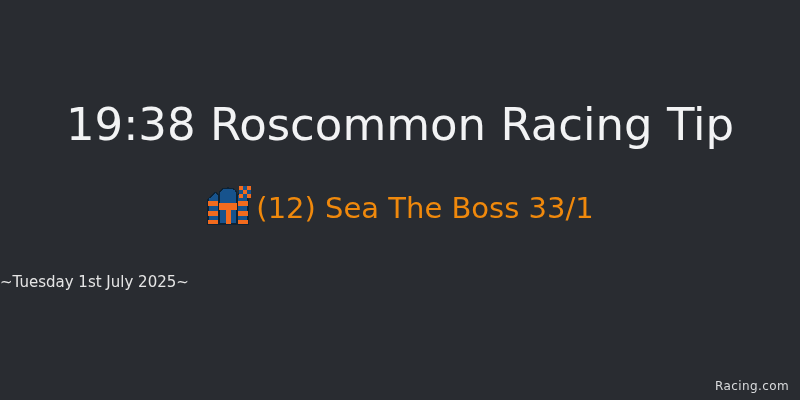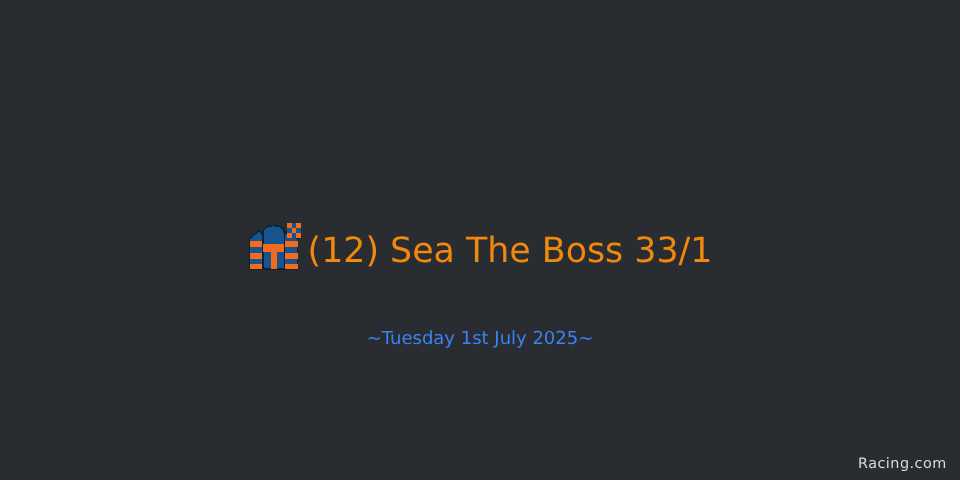--- a/index.html
+++ b/index.html
@@ -64,22 +64,22 @@
     white-space: nowrap;
     position: relative;
     top: 1px;
   }
 
   .race-date {
     position: absolute;
     top: 272px;
     left: 0;
     width: 800px;
-    text-align: center;
-    color: #3b82f6;
+    text-align: left;
+    color: #e5e5e5;
     font-size: 15px;
     line-height: 20px;
     white-space: nowrap;
   }
 
   .watermark {
     position: absolute;
     right: 11px;
     bottom: 6px;
     color: #d9dbdd;
@@ -87,20 +87,21 @@
     line-height: 16px;
     letter-spacing: 0.4px;
     white-space: nowrap;
   }
 </style>
 </head>
 <body>
 
 <div class="card">
 
+  <div class="race-title">19:38 Roscommon Racing Tip</div>
 
   <div class="tip-row">
 
     <span class="silk-icon-wrap">
       <svg class="silk-icon" viewBox="0 0 46 47" xmlns="http://www.w3.org/2000/svg" shape-rendering="crispEdges">
 
         <path d="M2 16 L10 9 L13 13 L13 41 L2 41 Z" fill="#17538d" stroke="#0e2233" stroke-width="1.2"></path>
 
         <path d="M42 16 L34 9 L31 13 L31 41 L42 41 Z" fill="#17538d" stroke="#0e2233" stroke-width="1.2"></path>
 

